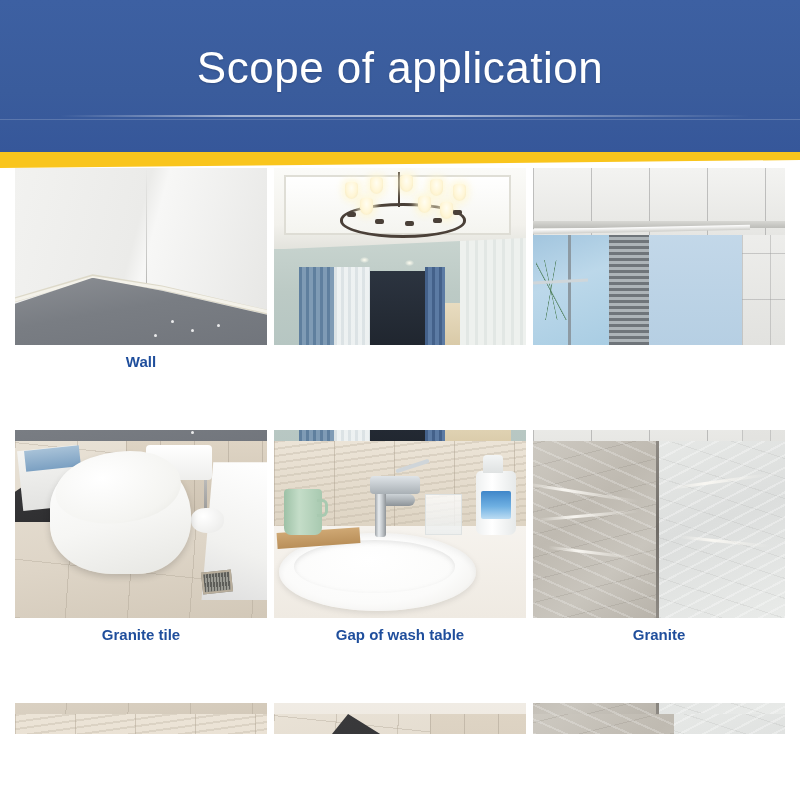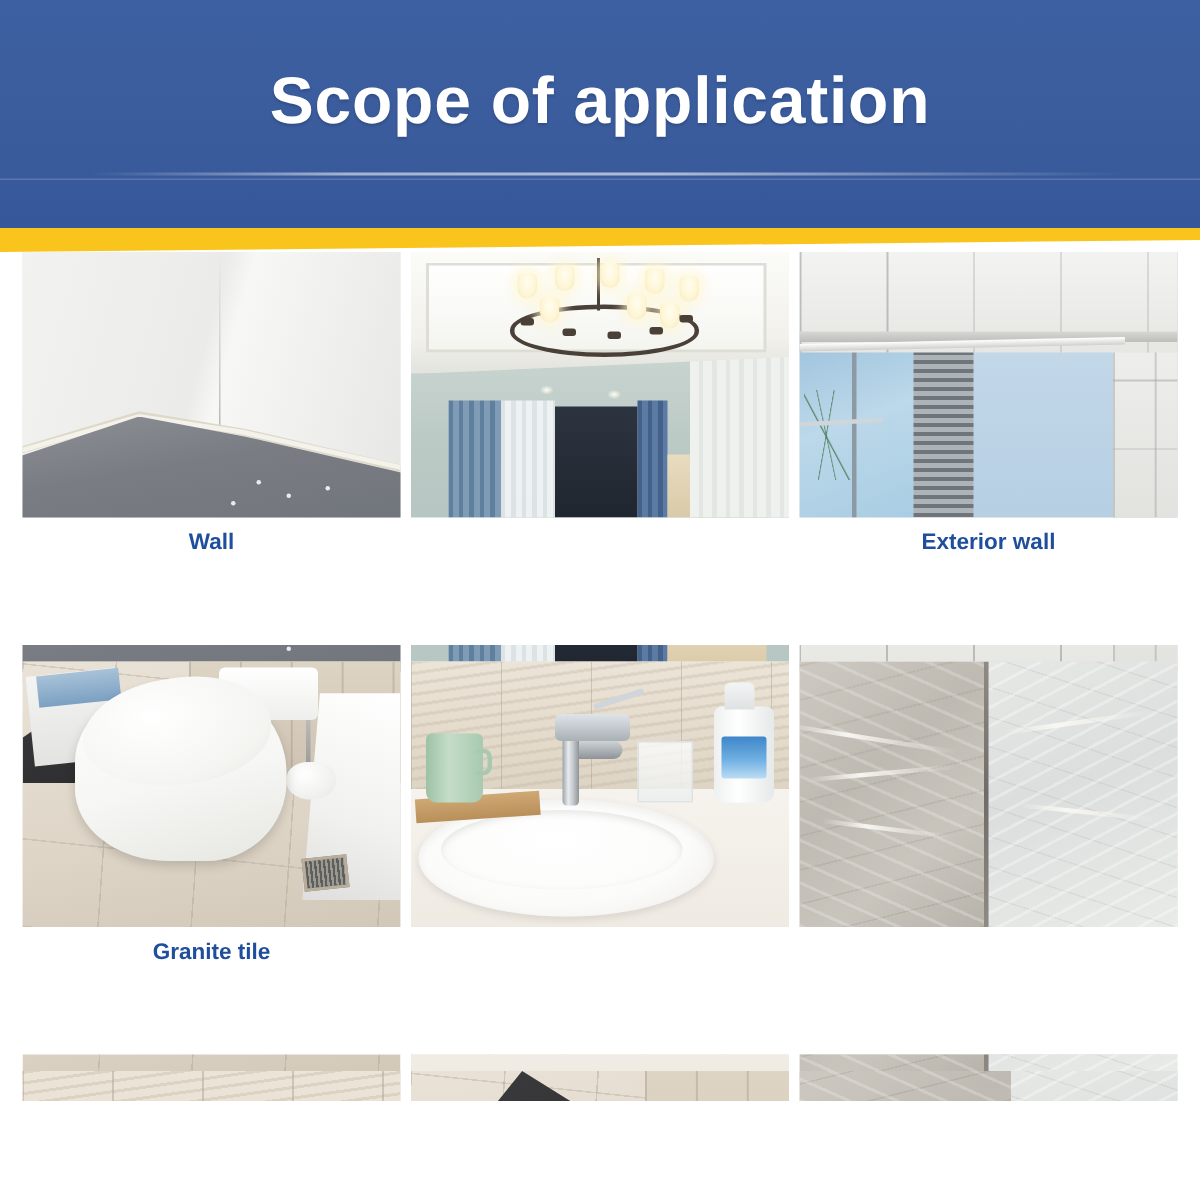--- a/index.html
+++ b/index.html
@@ -50,21 +50,21 @@
     background: rgba(255,255,255,0.18);
   }
   .header-title {
     position: absolute;
     left: 0;
     top: 40px;
     width: 800px;
     text-align: center;
     color: #ffffff;
     font-size: 44px;
-    font-weight: bold;
+    font-weight: normal;
     letter-spacing: 0.5px;
     line-height: 56px;
     text-shadow: 0 1px 2px rgba(0,0,0,0.18);
   }
   
   .header-accent {
     position: absolute;
     left: 0;
     top: 152px;
     width: 800px;
@@ -545,21 +545,20 @@
           <div class="mull"></div>
           <div class="plant"></div>
           <div class="rail"></div>
           <div class="louver"></div>
           <div class="stoneR"></div>
           <div class="stonetop"></div>
           <div class="stoneband"></div>
           <div class="eave"></div>
         </div>
       </div>
-      <div class="cap">Exterior wall</div>
       <div class="sliver">
         <div class="art art-ext">
           <div class="stonetop" style="top:auto;bottom:0;height:40%"></div>
           <div class="stoneR"></div>
         </div>
       </div>
     </div>
 
   </div>
 
@@ -600,40 +599,42 @@
           <div class="glassbox"></div>
           <div class="bottle"></div>
           <div class="pump"></div>
           <div class="label"></div>
           <div class="fauc-spout"></div>
           <div class="fauc-body"></div>
           <div class="fauc-head"></div>
           <div class="fauc-lever"></div>
         </div>
       </div>
+      <div class="cap">Gap of wash table</div>
       <div class="sliver">
         <div class="art art-sink">
             <div class="counter"></div>
           </div>
       </div>
     </div>
 
     <div class="cell c2">
       <div class="photo">
         <div class="art art-gran">
           <div class="slabL"></div>
           <div class="slabR"></div>
           <div class="vein" style="left:-4%;top:28%;width:46%;transform:rotate(9deg)"></div>
           <div class="vein" style="left:2%;top:41%;width:40%;transform:rotate(-5deg)"></div>
           <div class="vein" style="left:6%;top:62%;width:34%;transform:rotate(7deg)"></div>
           <div class="vein" style="left:54%;top:22%;width:40%;transform:rotate(-8deg)"></div>
           <div class="vein" style="left:58%;top:56%;width:36%;transform:rotate(6deg)"></div>
           <div class="seam"></div>
         </div>
       </div>
+      <div class="cap">Granite</div>
       <div class="sliver">
         <div class="art art-gran">
           <div class="slabL"></div>
             <div class="slabR"></div>
             <div class="seam"></div>
         </div>
       </div>
     </div>
 
   </div>

